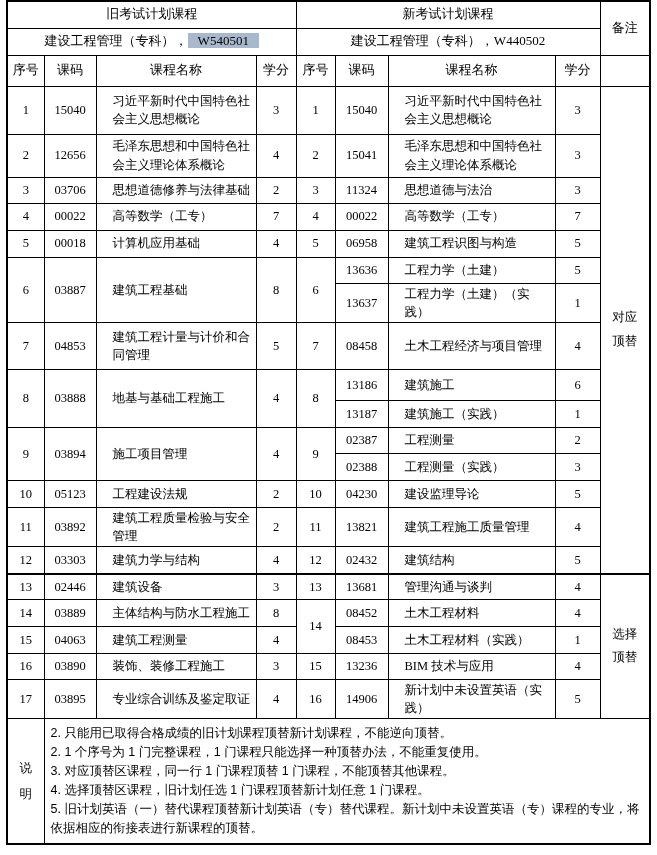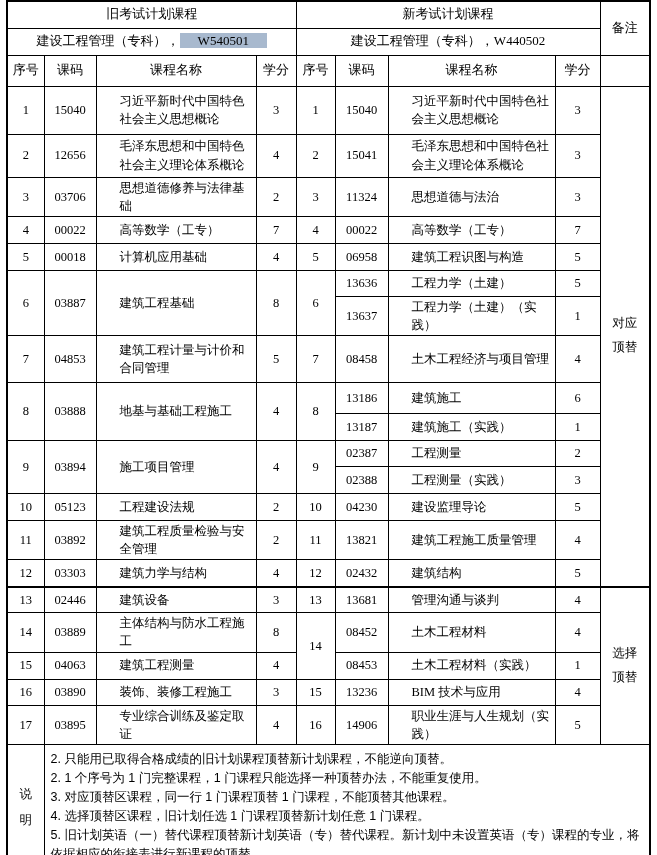--- a/index.html
+++ b/index.html
@@ -31,26 +31,26 @@
     text-align: center;
     vertical-align: middle;
     font-size: 12.5px;
     line-height: 1.45;
     padding: 1px 2px;
     overflow: hidden;
   }
   .plan-table td.hdr { font-size: 13px; text-align: center; }
   .plan-table td.name {
     text-align: left;
-    padding-left: 23px;
+    padding-left: 16px;
     padding-right: 4px;
   }
   .plan-table td.thick-b { border-bottom: 2px solid #000; }
   .remark-zone div { width: 2.6em; margin: 0 auto; line-height: 1.9; }
-  .code-highlight { padding: 0 18px; font-family: Liberation Serif, serif; }
+  .code-highlight { padding: 0 10px; font-family: Liberation Serif, serif; }
   .notes-label div {
     width: 1.2em; margin: 4px auto;
     line-height: 2.1; word-break: break-all;
     font-family: "Liberation Sans", sans-serif;
   }
   .notes-cell {
     text-align: left !important;
     vertical-align: middle;
     padding: 5px 8px 5px 6px !important;
     font-family: "Liberation Sans", sans-serif;
@@ -295,21 +295,21 @@
       <td>4</td>
     </tr>
 
     <tr style="height:26px">
       <td>17</td>
       <td>03895</td>
       <td class="name">专业综合训练及鉴定取证</td>
       <td>4</td>
       <td>16</td>
       <td>14906</td>
-      <td class="name">职业生涯与人生规划（实践）</td>
+      <td class="name">新计划中未设置英语（实践）</td>
       <td>5</td>
     </tr>
 
     <tr style="height:118px">
       <td class="notes-label">
             <div>说明</div>
           </td>
       <td colspan="8" class="notes-cell">
         <div class="note-line">2. 只能用已取得合格成绩的旧计划课程顶替新计划课程，不能逆向顶替。</div>
         <div class="note-line">2. 1 个序号为 1 门完整课程，1 门课程只能选择一种顶替办法，不能重复使用。</div>

